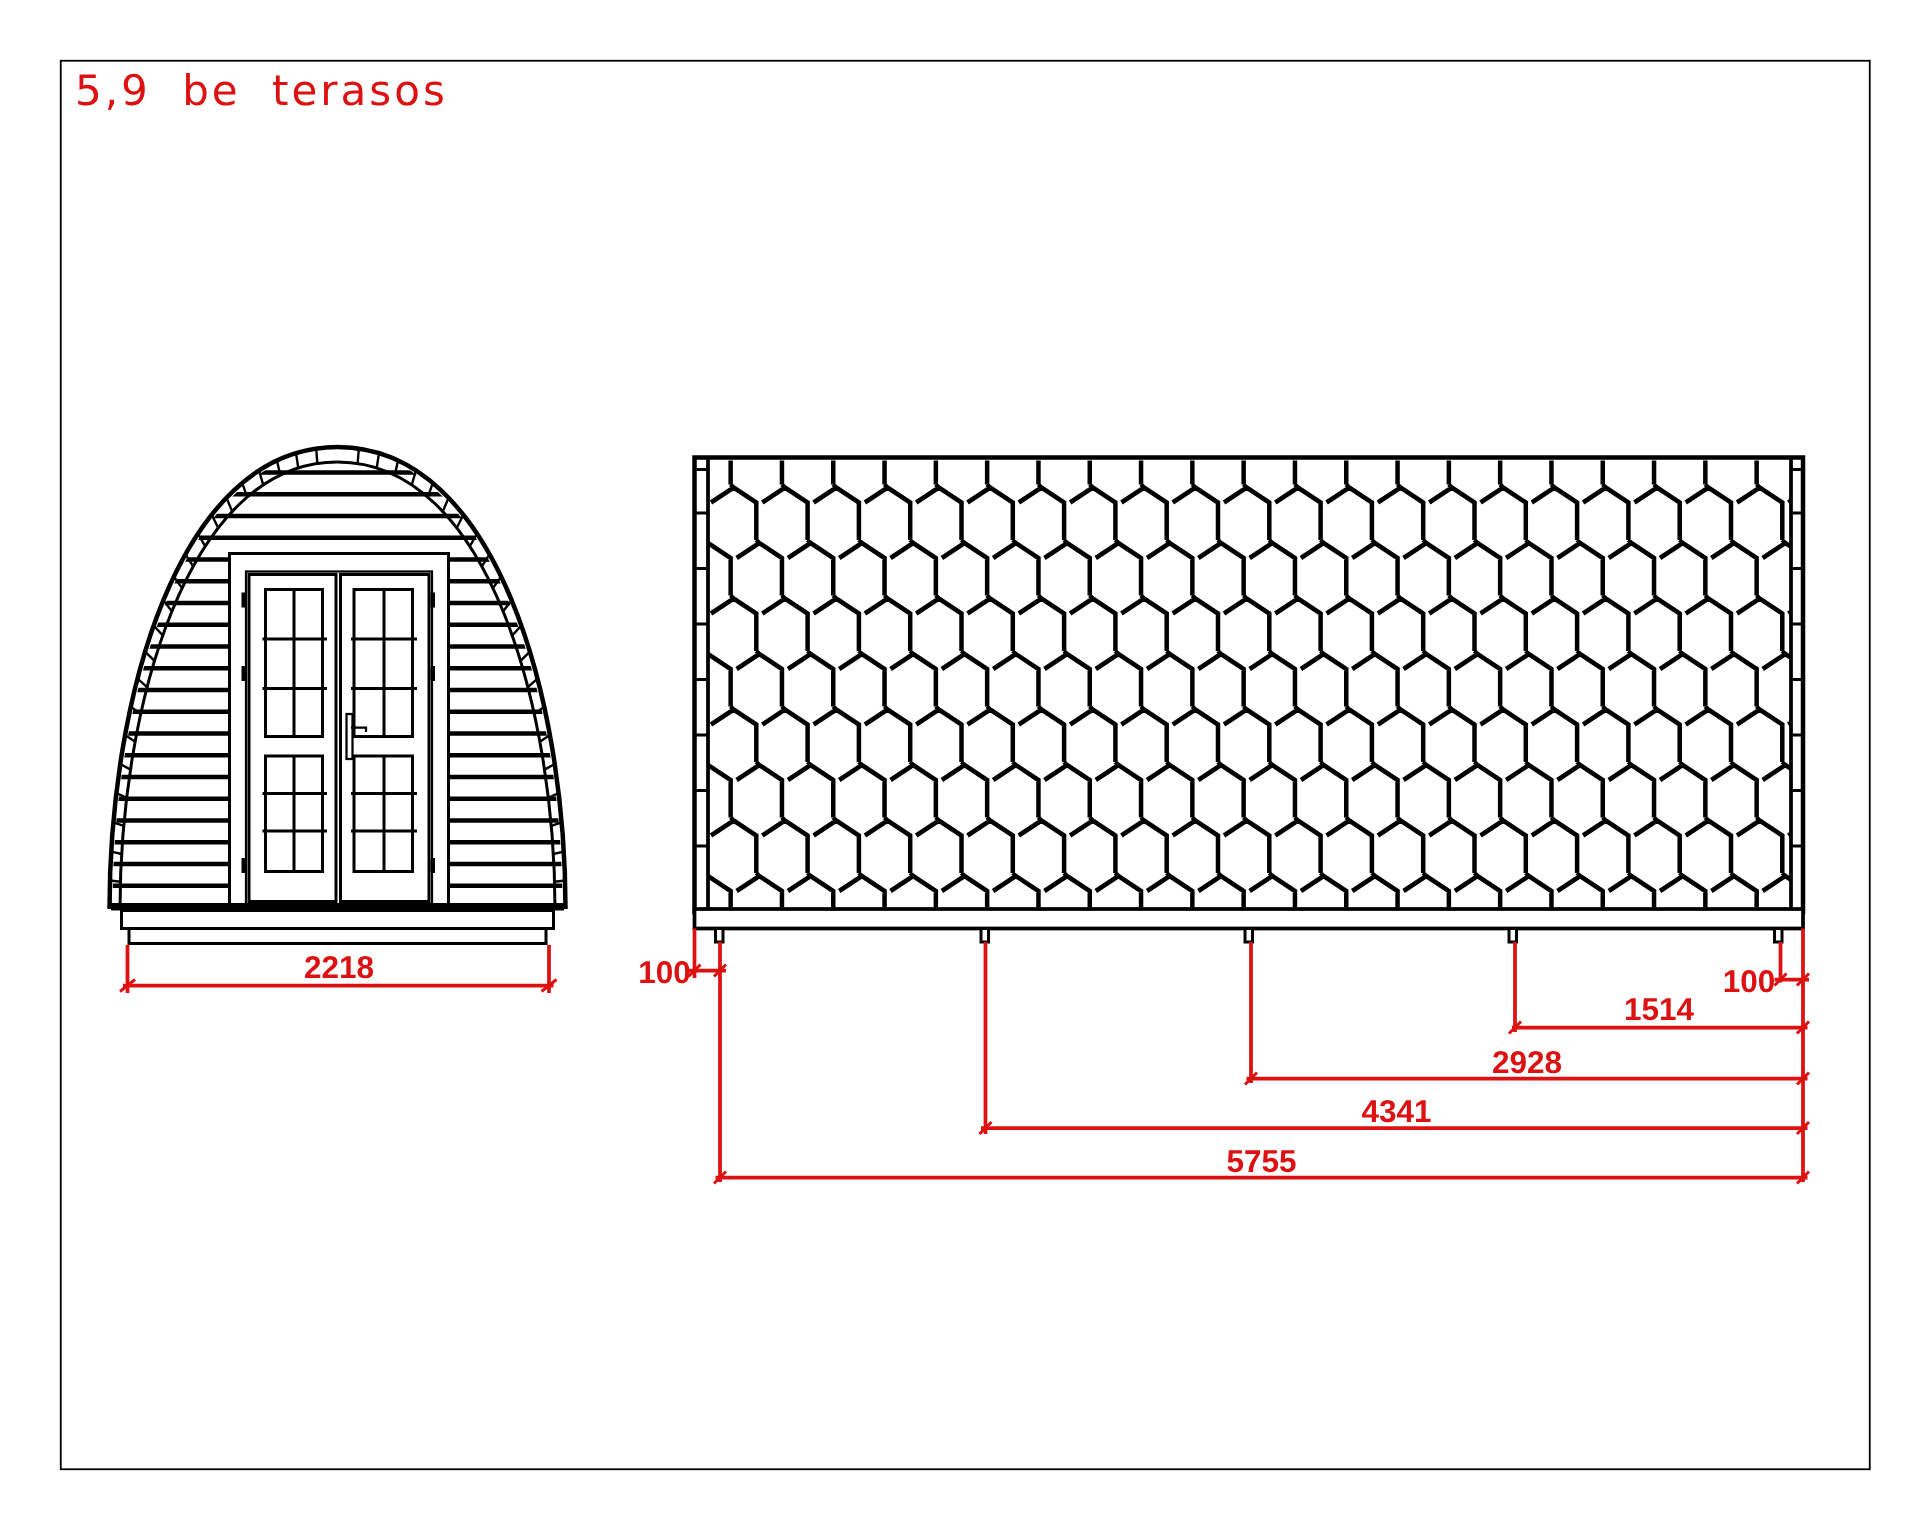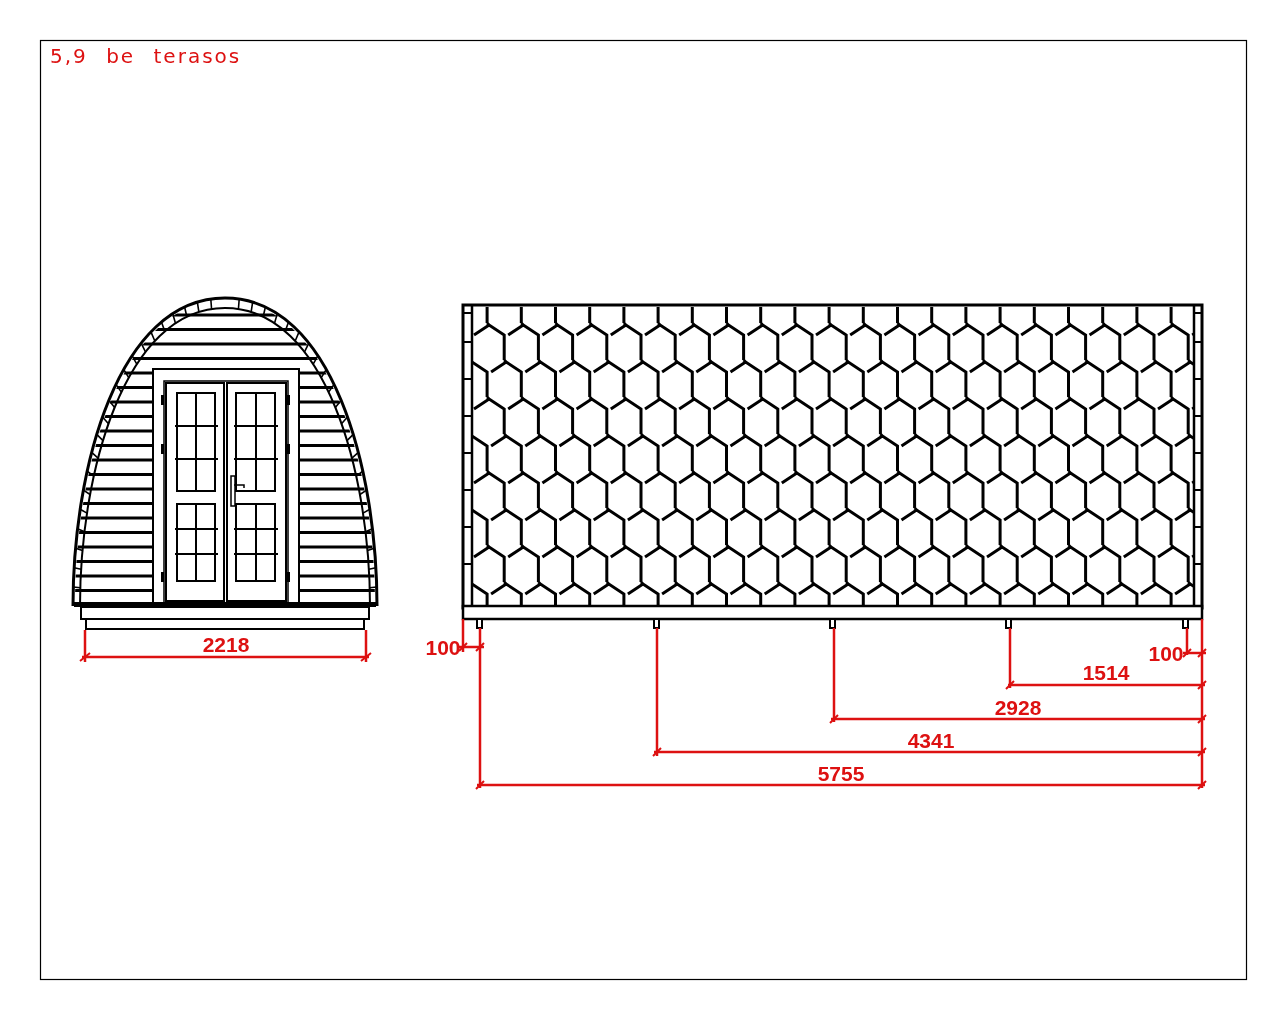--- a/index.html
+++ b/index.html
@@ -1,20 +1,20 @@
 <!DOCTYPE html>
 <html><head>
 <meta charset="utf-8">
 <style>
   html, body { margin: 0; padding: 0; background: #ffffff; }
   body { width: 1280px; height: 1024px; position: relative; overflow: hidden; font-family: "Liberation Sans", sans-serif; }
   #sheet { position: absolute; left: 0; top: 0; width: 1280px; height: 1024px; }
   .title {
     position: absolute; left: 50px; top: 44px;
-    font-family: "DejaVu Sans", sans-serif; font-size: 20px; letter-spacing: 2px;
+    font-family: "DejaVu Sans", sans-serif; font-size: 28px; letter-spacing: 2px;
     color: #dd1111; word-spacing: 10px;
   }
   .dimtxt { font-family: "Liberation Sans Narrow", "Liberation Sans", sans-serif; font-weight: bold; font-size: 21px; fill: #dd1111; }
 </style>
 </head>
 <body>
 
 <div class="title">5,9 be terasos</div>
 
 <svg id="sheet" width="1280" height="1024" viewBox="0 0 1280 1024" xmlns="http://www.w3.org/2000/svg">

